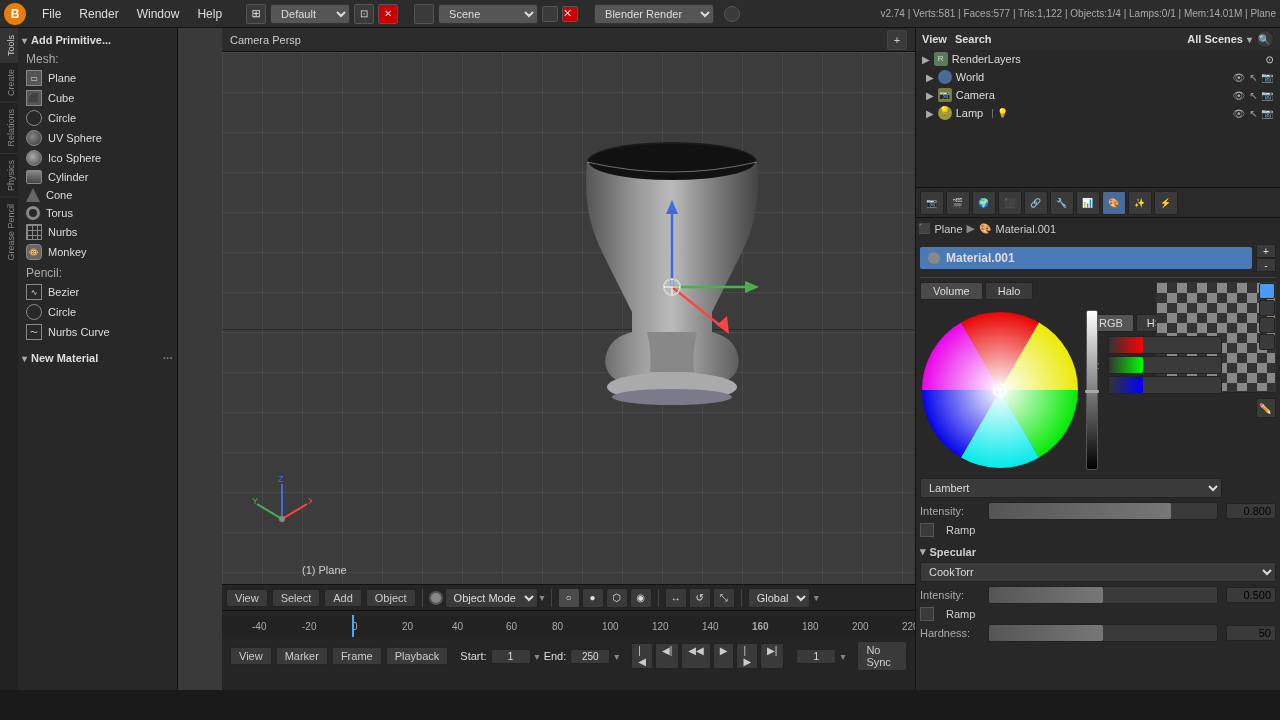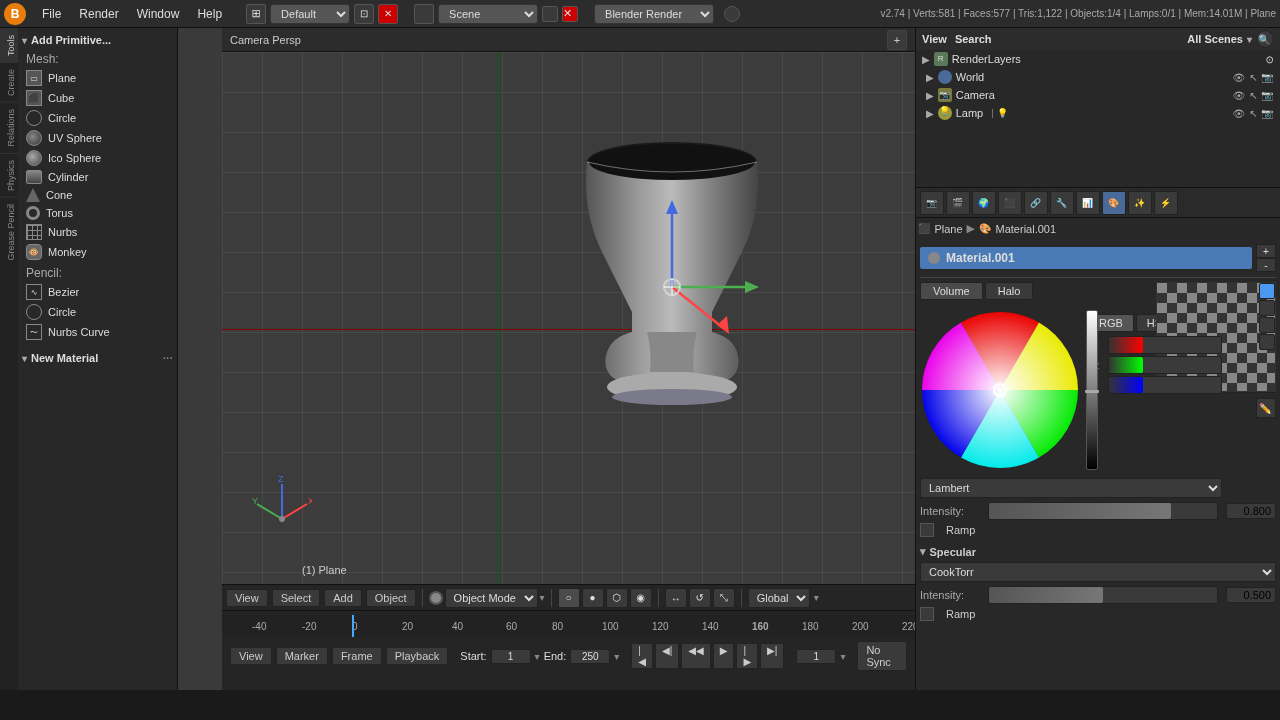--- a/index.html
+++ b/index.html
@@ -595,18 +595,25 @@
           <span class="diff-label">Intensity:</span>
           <div class="diff-bar">
             <div style="width:50%;height:100%;background:linear-gradient(to right,#555,#777);border-radius:2px;"></div>
           </div>
           <input type="text" class="diff-value" value="0.500" style="">
         </div>
         <div class="ramp-row">
           <div class="ramp-check"></div>
           <span class="ramp-label">Ramp</span>
         </div>
+        <div class="diff-row">
+          <span class="diff-label">Hardness:</span>
+          <div class="diff-bar">
+            <div style="width:50%;height:100%;background:linear-gradient(to right,#555,#777);border-radius:2px;"></div>
+          </div>
+          <input type="text" class="diff-value" value="50" style="">
+        </div>
       </div>
 
     </div>
   </div>
 
 </div>
 
 </body></html>

